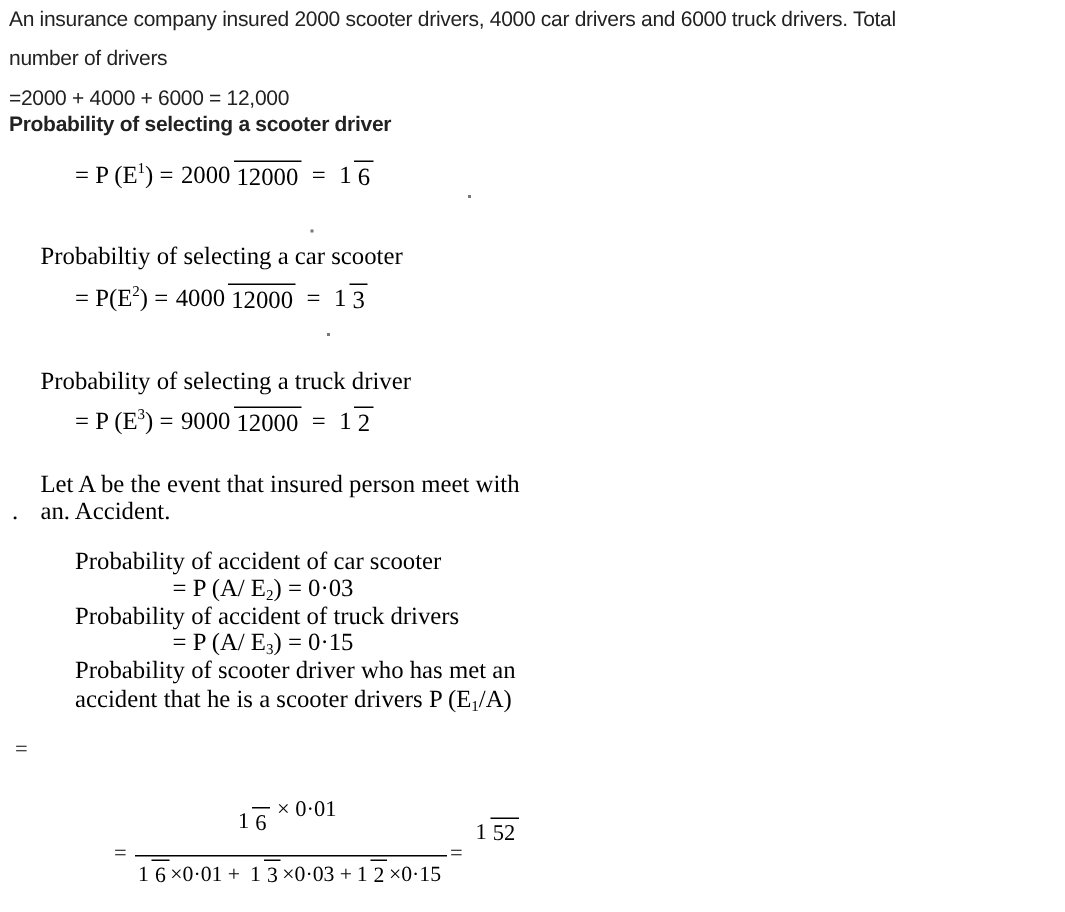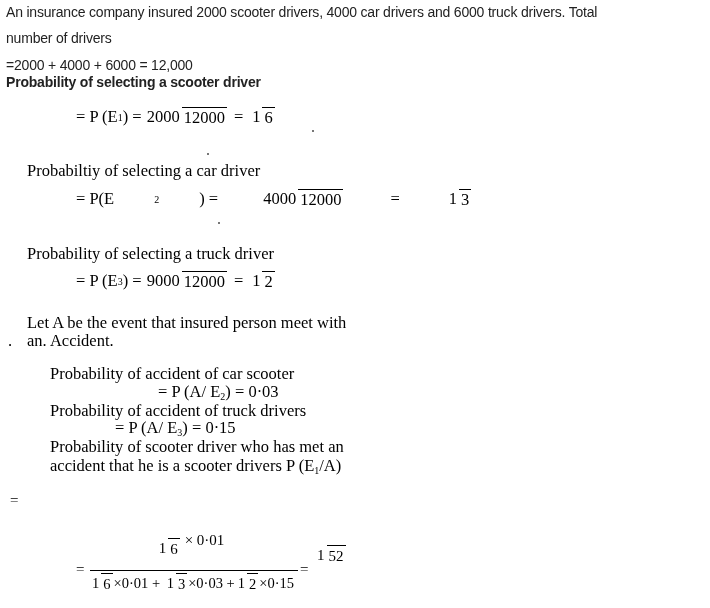--- a/index.html
+++ b/index.html
@@ -1,20 +1,20 @@
 <!DOCTYPE html>
 <html><head>
   <meta charset="utf-8">
   <style>
     html, body { margin: 0; padding: 0; background: #ffffff; }
     body { width: 710px; height: 608px; position: relative; overflow: hidden; color: #111; }
     .sans { font-family: "Liberation Sans", sans-serif; font-size: 14px; color: #222; position: absolute; left: 6px; white-space: nowrap; letter-spacing: -0.2px; }
     .serif { font-family: "Liberation Serif", serif; color: #000; position: absolute; white-space: nowrap; }
     .lbl { font-size: 16.5px; }
-    .eq { font-size: 16.5px; display: flex; align-items: center; margin-left: 26px; }
+    .eq { font-size: 16.5px; display: flex; align-items: flex-start; }
     .frac { display: inline-flex; align-items: center; margin: 0 3px; vertical-align: middle; }
     .frac .num { padding: 0 2px 1px 2px; line-height: 18px; }
     .frac .den { border-top: 1.3px solid #000; padding: 1px 2px 0 2px; line-height: 18px; }
     sub { font-size: 10px; vertical-align: -3px; }
     .sm { font-size: 15px; }
     .mark { position: absolute; width: 2px; height: 2px; background: #777; }
   </style>
 </head>
 <body>
 
@@ -31,23 +31,23 @@
       <span class="num">2000</span>
       <span class="den">12000</span>
     </span>
   <span style="margin:0 4px;">=</span>
   <span class="frac">
       <span class="num">1</span>
       <span class="den">6</span>
     </span>
 </div>
 
-<div class="serif lbl" style="left:27px; top:161px;">Probabiltiy  of selecting a car driver</div>
+<div class="serif lbl" style="left:27px; top:161px;">Probabiltiy  of selecting a car scooter</div>
 
-<div class="serif eq" style="left:50px; top:189px;gap:40px;">
+<div class="serif eq" style="left:50px; top:189px;">
   <span>= P(E</span>
     <sub>2</sub>
     <span>) =</span>
   <span class="frac">
       <span class="num">4000</span>
       <span class="den">12000</span>
     </span>
   <span style="margin:0 4px;">=</span>
   <span class="frac">
       <span class="num">1</span>
@@ -70,21 +70,21 @@
       <span class="num">1</span>
       <span class="den">2</span>
     </span>
 </div>
 
 <div class="serif lbl" style="left:27px; top:313px;">Let A be the event that insured person meet with</div>
 <div class="serif lbl" style="left:8px; top:331px;">.</div>
 <div class="serif lbl" style="left:27px; top:331px;">an. Accident.</div>
 
 <div class="serif lbl" style="left:50px; top:364px;">Probability  of  accident of car scooter</div>
-<div class="serif lbl" style="left:115px; top:382px;margin-left:43px;"><span>= P (A/ E</span><sub>2</sub><span>) = 0·03</span></div>
+<div class="serif lbl" style="left:115px; top:382px;"><span>= P (A/ E</span><sub>2</sub><span>) = 0·03</span></div>
 <div class="serif lbl" style="left:50px; top:401px;">Probability  of  accident of truck  drivers</div>
 <div class="serif lbl" style="left:115px; top:418px;"><span>= P (A/ E</span><sub>3</sub><span>) = 0·15</span></div>
 <div class="serif lbl" style="left:50px; top:437px;">Probability  of  scooter driver who has met an</div>
 <div class="serif lbl" style="left:50px; top:456px;"><span>accident that he is a scooter drivers P (E</span><sub>1</sub><span>/A)</span></div>
 
 <div class="serif sm" style="left:10px; top:492px;">=</div>
 <div class="serif sm" style="left:28px; top:480px; width:320px;">
 </div>
 
 <div class="serif sm" style="left:76px; top:561px;">=</div>

